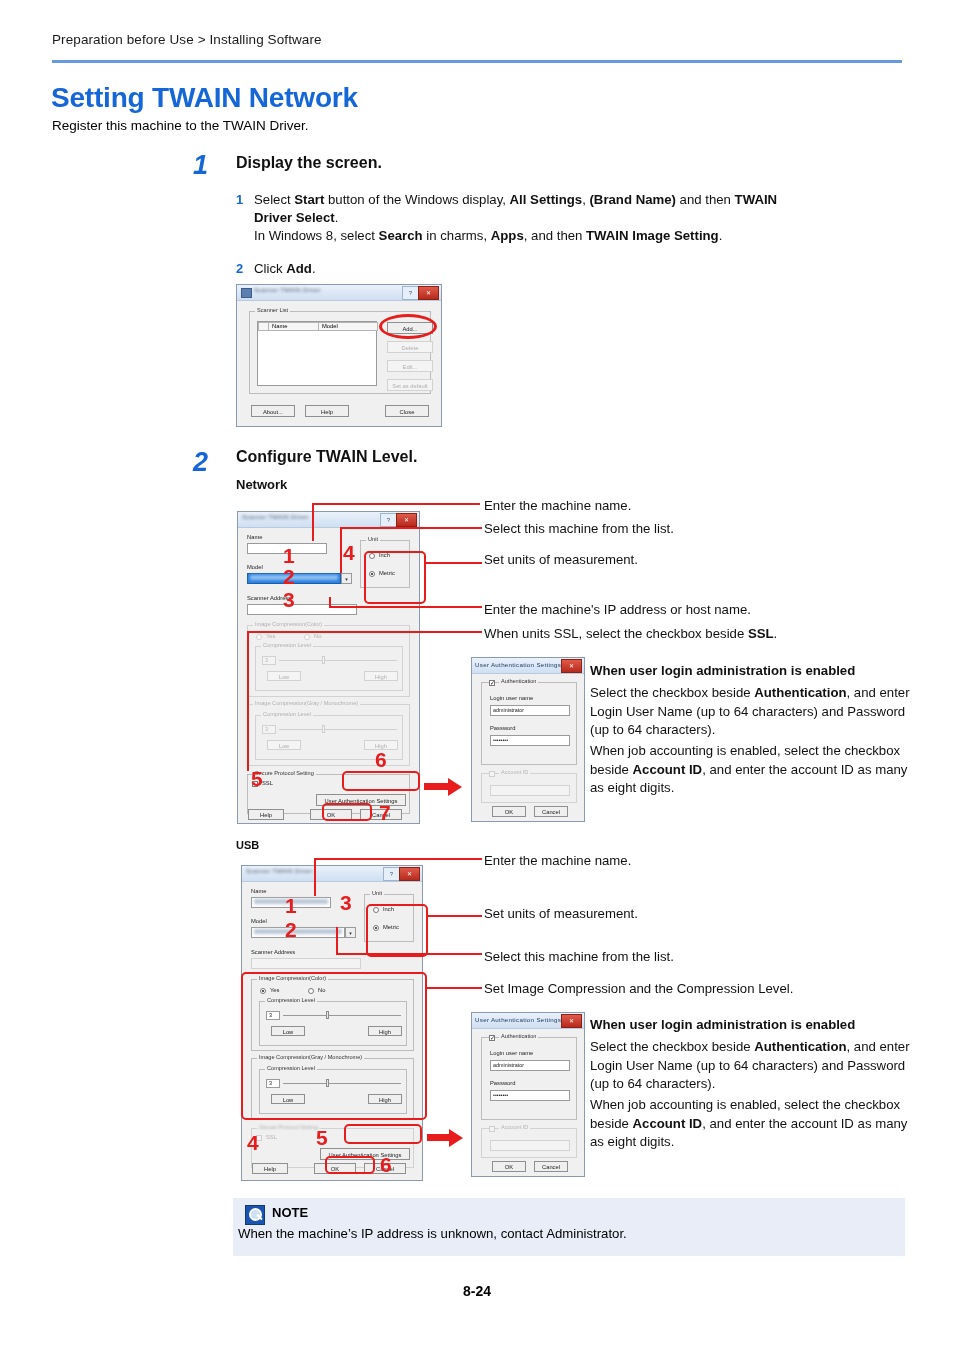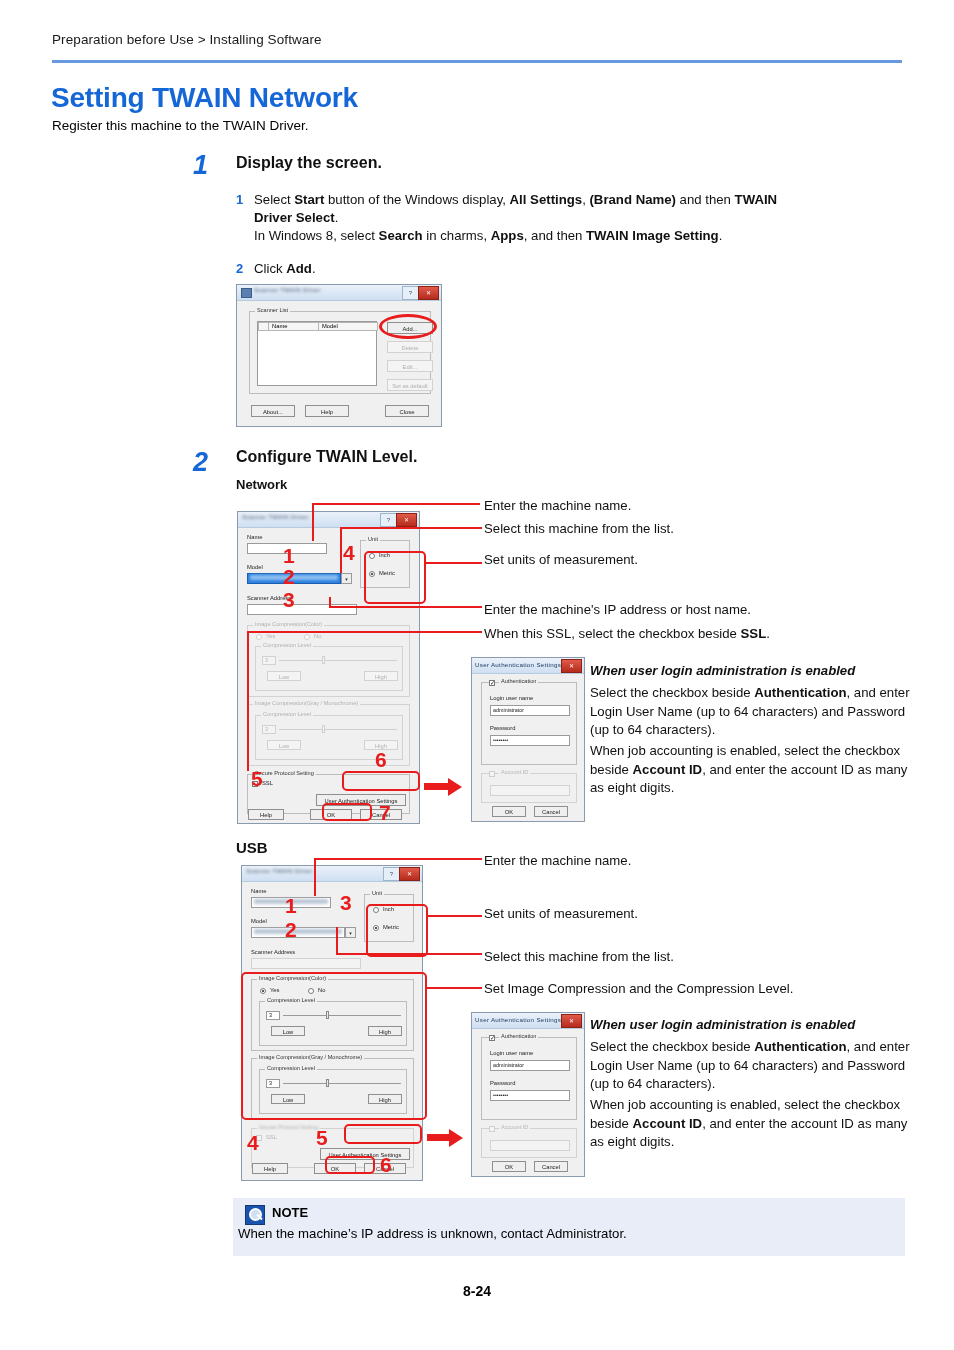--- a/index.html
+++ b/index.html
@@ -15,21 +15,21 @@
   
   .stepnum{position:absolute;font-size:27px;font-weight:bold;color:#1566d6;font-style:italic;font-family:"Liberation Sans",sans-serif;}
   .stephead{position:absolute;font-size:16px;font-weight:bold;color:#111;}
   .subhead{position:absolute;font-size:13px;font-weight:bold;color:#111;}
 
   .substep-num{position:absolute;font-size:13px;font-weight:bold;color:#1566d6;}
   .substep-txt{position:absolute;font-size:13.2px;line-height:18px;color:#111;}
   .b{font-weight:bold;}
 
   .note-txt{position:absolute;font-size:13.2px;line-height:18.5px;color:#111;}
-  .note-txt.bold{font-weight:bold;font-style:italic;}
+  .note-txt.bold{font-weight:bold;}
 
   
   .notebox{position:absolute;left:233px;top:1198px;width:672px;height:58px;background:#e8edf8;}
   .note-icon{position:absolute;left:245px;top:1205px;width:18px;height:18px;background:#1a53b0;border:1px solid #12387a;}
   .note-icon .lens{position:absolute;left:3px;top:2px;width:9px;height:9px;border:2px solid #fff;border-radius:50%;background:#cfe0f5;}
   .note-icon .handle{position:absolute;left:10px;top:10px;width:7px;height:2px;background:#fff;transform:rotate(45deg);}
   .note-label{position:absolute;left:272px;top:1205px;font-size:13px;font-weight:bold;}
   .note-body{position:absolute;left:238px;top:1226px;font-size:13.2px;}
 
   .pagenum{position:absolute;left:0;top:1283px;width:954px;text-align:center;font-size:14px;font-weight:bold;}
@@ -239,21 +239,21 @@
 <div class="rline" style="left:247px;top:631px;width:235px;height:2px;"></div>
 <div class="rline" style="left:247px;top:631px;width:2px;height:140px;"></div>
 
 <div class="rarrow-stem" style="left:424px;top:783px;width:24px;"></div>
 <div class="rarrow" style="left:448px;top:778px;"></div>
 
 <div class="note-txt" style="left:484px;top:497px;">Enter the machine name.</div>
 <div class="note-txt" style="left:484px;top:520px;">Select this machine from the list.</div>
 <div class="note-txt" style="left:484px;top:551px;">Set units of measurement.</div>
 <div class="note-txt" style="left:484px;top:601px;">Enter the machine's IP address or host name.</div>
-<div class="note-txt" style="left:484px;top:625px;"><span>When this SSL, select the checkbox beside </span><span class="b">SSL</span><span>.</span></div>
+<div class="note-txt" style="left:484px;top:625px;"><span>When units SSL, select the checkbox beside </span><span class="b">SSL</span><span>.</span></div>
 
 <div class="dlg" style="left:471px;top:657px;width:114px;height:165px;">
   <div class="tbar">
     <div class="tt clear" style="left:3px;top:3px;">User Authentication Settings</div>
     <div class="btnx" style="right:2px;">✕</div>
   </div>
   <div class="grp" style="left:9px;top:24px;width:96px;height:83px;">
     <div class="chk on" style="left:7px;top:-3px;"></div>
     <div class="lg" style="left:17px;">Authentication</div>
     <div class="lbl" style="left:8px;top:12px;">Login user name</div>
@@ -271,21 +271,21 @@
     <div class="fld dim" style="left:8px;top:11px;width:80px;height:11px;"></div>
   </div>
   <div class="btn" style="left:20px;top:148px;width:34px;height:11px;line-height:11px;">OK</div>
   <div class="btn" style="left:62px;top:148px;width:34px;height:11px;line-height:11px;">Cancel</div>
 </div>
 
 <div class="note-txt bold" style="left:590px;top:662px;">When user login administration is enabled</div>
 <div class="note-txt" style="left:590px;top:684px;width:320px;"><span>Select the checkbox beside </span><span class="b">Authentication</span><span>, and enter Login User Name (up to 64 characters) and Password (up to 64 characters).</span></div>
 <div class="note-txt" style="left:590px;top:742px;width:320px;"><span>When job accounting is enabled, select the checkbox beside </span><span class="b">Account ID</span><span>, and enter the account ID as many as eight digits.</span></div>
 
-<div class="subhead" style="left:236px;top:839px;font-size:15px;">USB</div>
+<div class="subhead" style="left:236px;top:839px;font-size:11px;">USB</div>
 
 <div class="dlg" style="left:241px;top:865px;width:182px;height:316px;">
   <div class="tbar">
     <div class="tt" style="left:4px;">Scanner TWAIN Driver</div>
     <div class="btnq" style="right:22px;">?</div>
     <div class="btnx" style="right:2px;">✕</div>
   </div>
 
   <div class="lbl" style="left:9px;top:22px;">Name</div>
   <div class="fld" style="left:9px;top:31px;width:80px;height:11px;">

